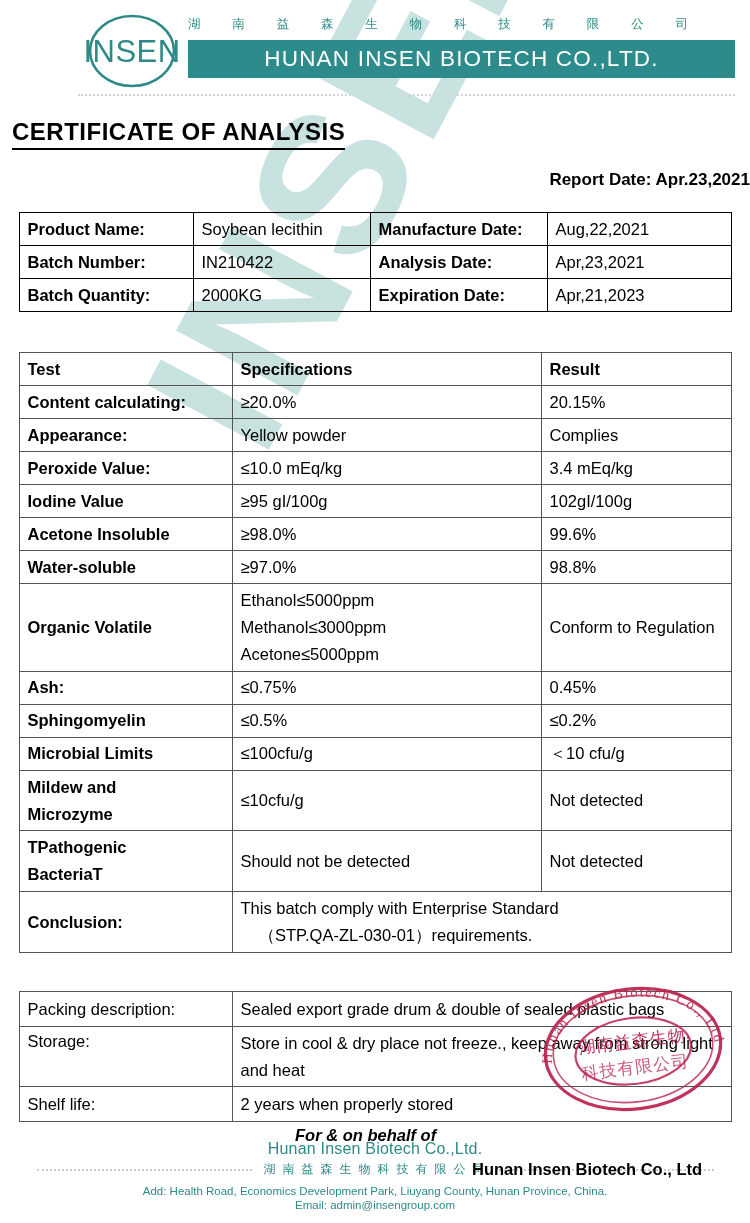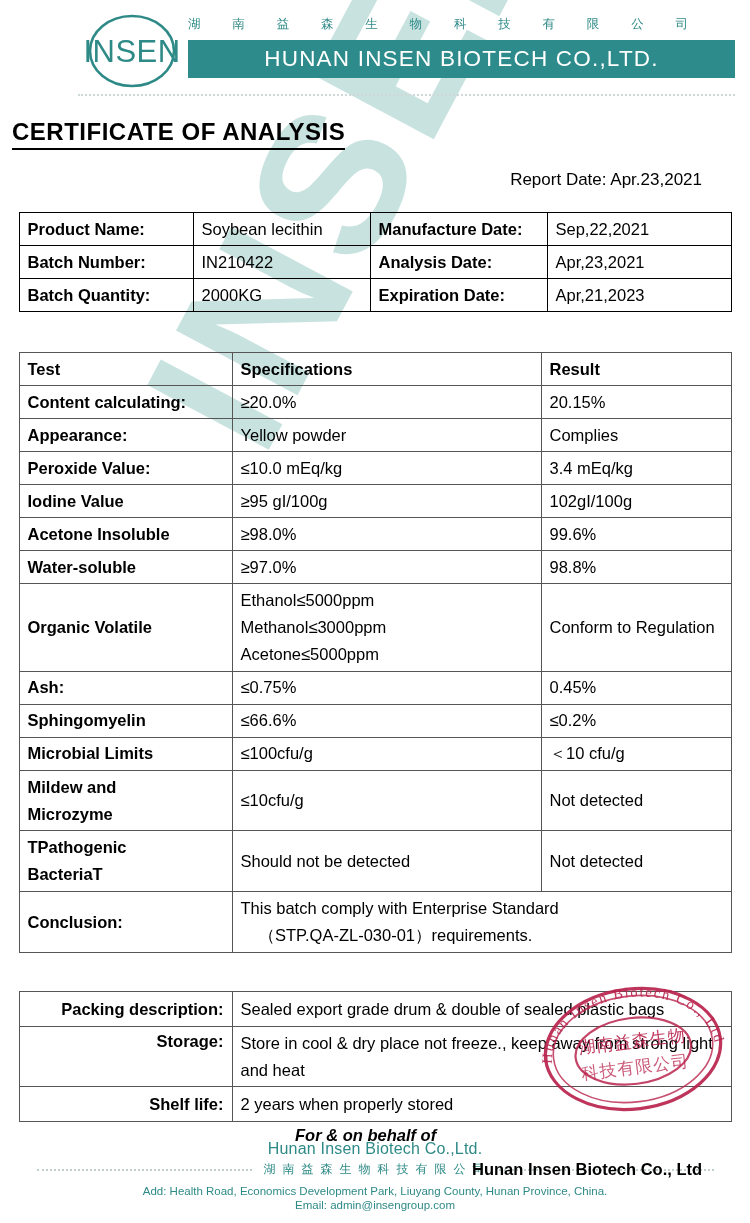--- a/index.html
+++ b/index.html
@@ -68,23 +68,22 @@
   .title-wrap{position:relative;z-index:2;margin-top:26px;text-align:left;margin-left:12px;}
   .title{
     display:inline-block;
     font-size:24px;font-weight:700;letter-spacing:.5px;
     border-bottom:2.5px solid #000;
     padding-bottom:2px;
   }
   .report-date{
     position:relative;z-index:2;
     text-align:right;
-    padding-right:48px;
     margin-top:20px;
-    font-size:17px;font-weight:400;margin-left:36px;
+    font-size:17px;font-weight:700;margin-left:36px;
   }
 
   
   table{border-collapse:collapse;position:relative;z-index:2;background:transparent;}
   .info-table{
     width:712px;margin:22px auto 12px auto;
     table-layout:fixed;
   }
   .info-table td{
     border:1.3px solid #000;
@@ -114,21 +113,21 @@
     width:712px;margin:38px auto 0 auto;
     table-layout:fixed;
   }
   .pack-table td{
     border:1.2px solid #555;
     padding:3px 8px;
     font-size:16.5px;
     vertical-align:middle;
     height:28px;
   }
-  .pack-table td.lbl{font-weight:700;text-align:right;}
+  .pack-table td.lbl{font-weight:400;}
 
   
   .sig-area{position:relative;z-index:3;height:128px;}
   .behalf{
     position:absolute;left:295px;top:4px;
     font-size:16.5px;font-weight:700;font-style:italic;
   }
   .company-sign{
     position:absolute;left:472px;top:38px;
     font-size:16.5px;font-weight:700;
@@ -207,21 +206,21 @@
         <col style="width:174px">
         <col style="width:177px">
         <col style="width:177px">
         <col style="width:184px">
       </colgroup>
     <tbody>
       <tr>
         <td class="lbl">Product Name:</td>
         <td>Soybean lecithin</td>
         <td class="lbl">Manufacture Date:</td>
-        <td>Sep,22,2021</td>
+        <td>Aug,22,2021</td>
       </tr>
       <tr>
         <td class="lbl">Batch Number:</td>
         <td>IN210422</td>
         <td class="lbl">Analysis Date:</td>
         <td>Apr,23,2021</td>
       </tr>
       <tr>
         <td class="lbl">Batch Quantity:</td>
         <td>2000KG</td>
@@ -285,21 +284,21 @@
         <td>Conform to Regulation</td>
       </tr>
 
       <tr>
         <td class="lbl">Ash:</td>
         <td>≤0.75%</td>
         <td>0.45%</td>
       </tr>
       <tr>
         <td class="lbl">Sphingomyelin</td>
-        <td>≤66.6%</td>
+        <td>≤0.5%</td>
         <td>≤0.2%</td>
       </tr>
       <tr>
         <td class="lbl">Microbial Limits</td>
         <td>≤100cfu/g</td>
         <td>＜10 cfu/g</td>
       </tr>
 
       <tr>
         <td class="lbl multi">

